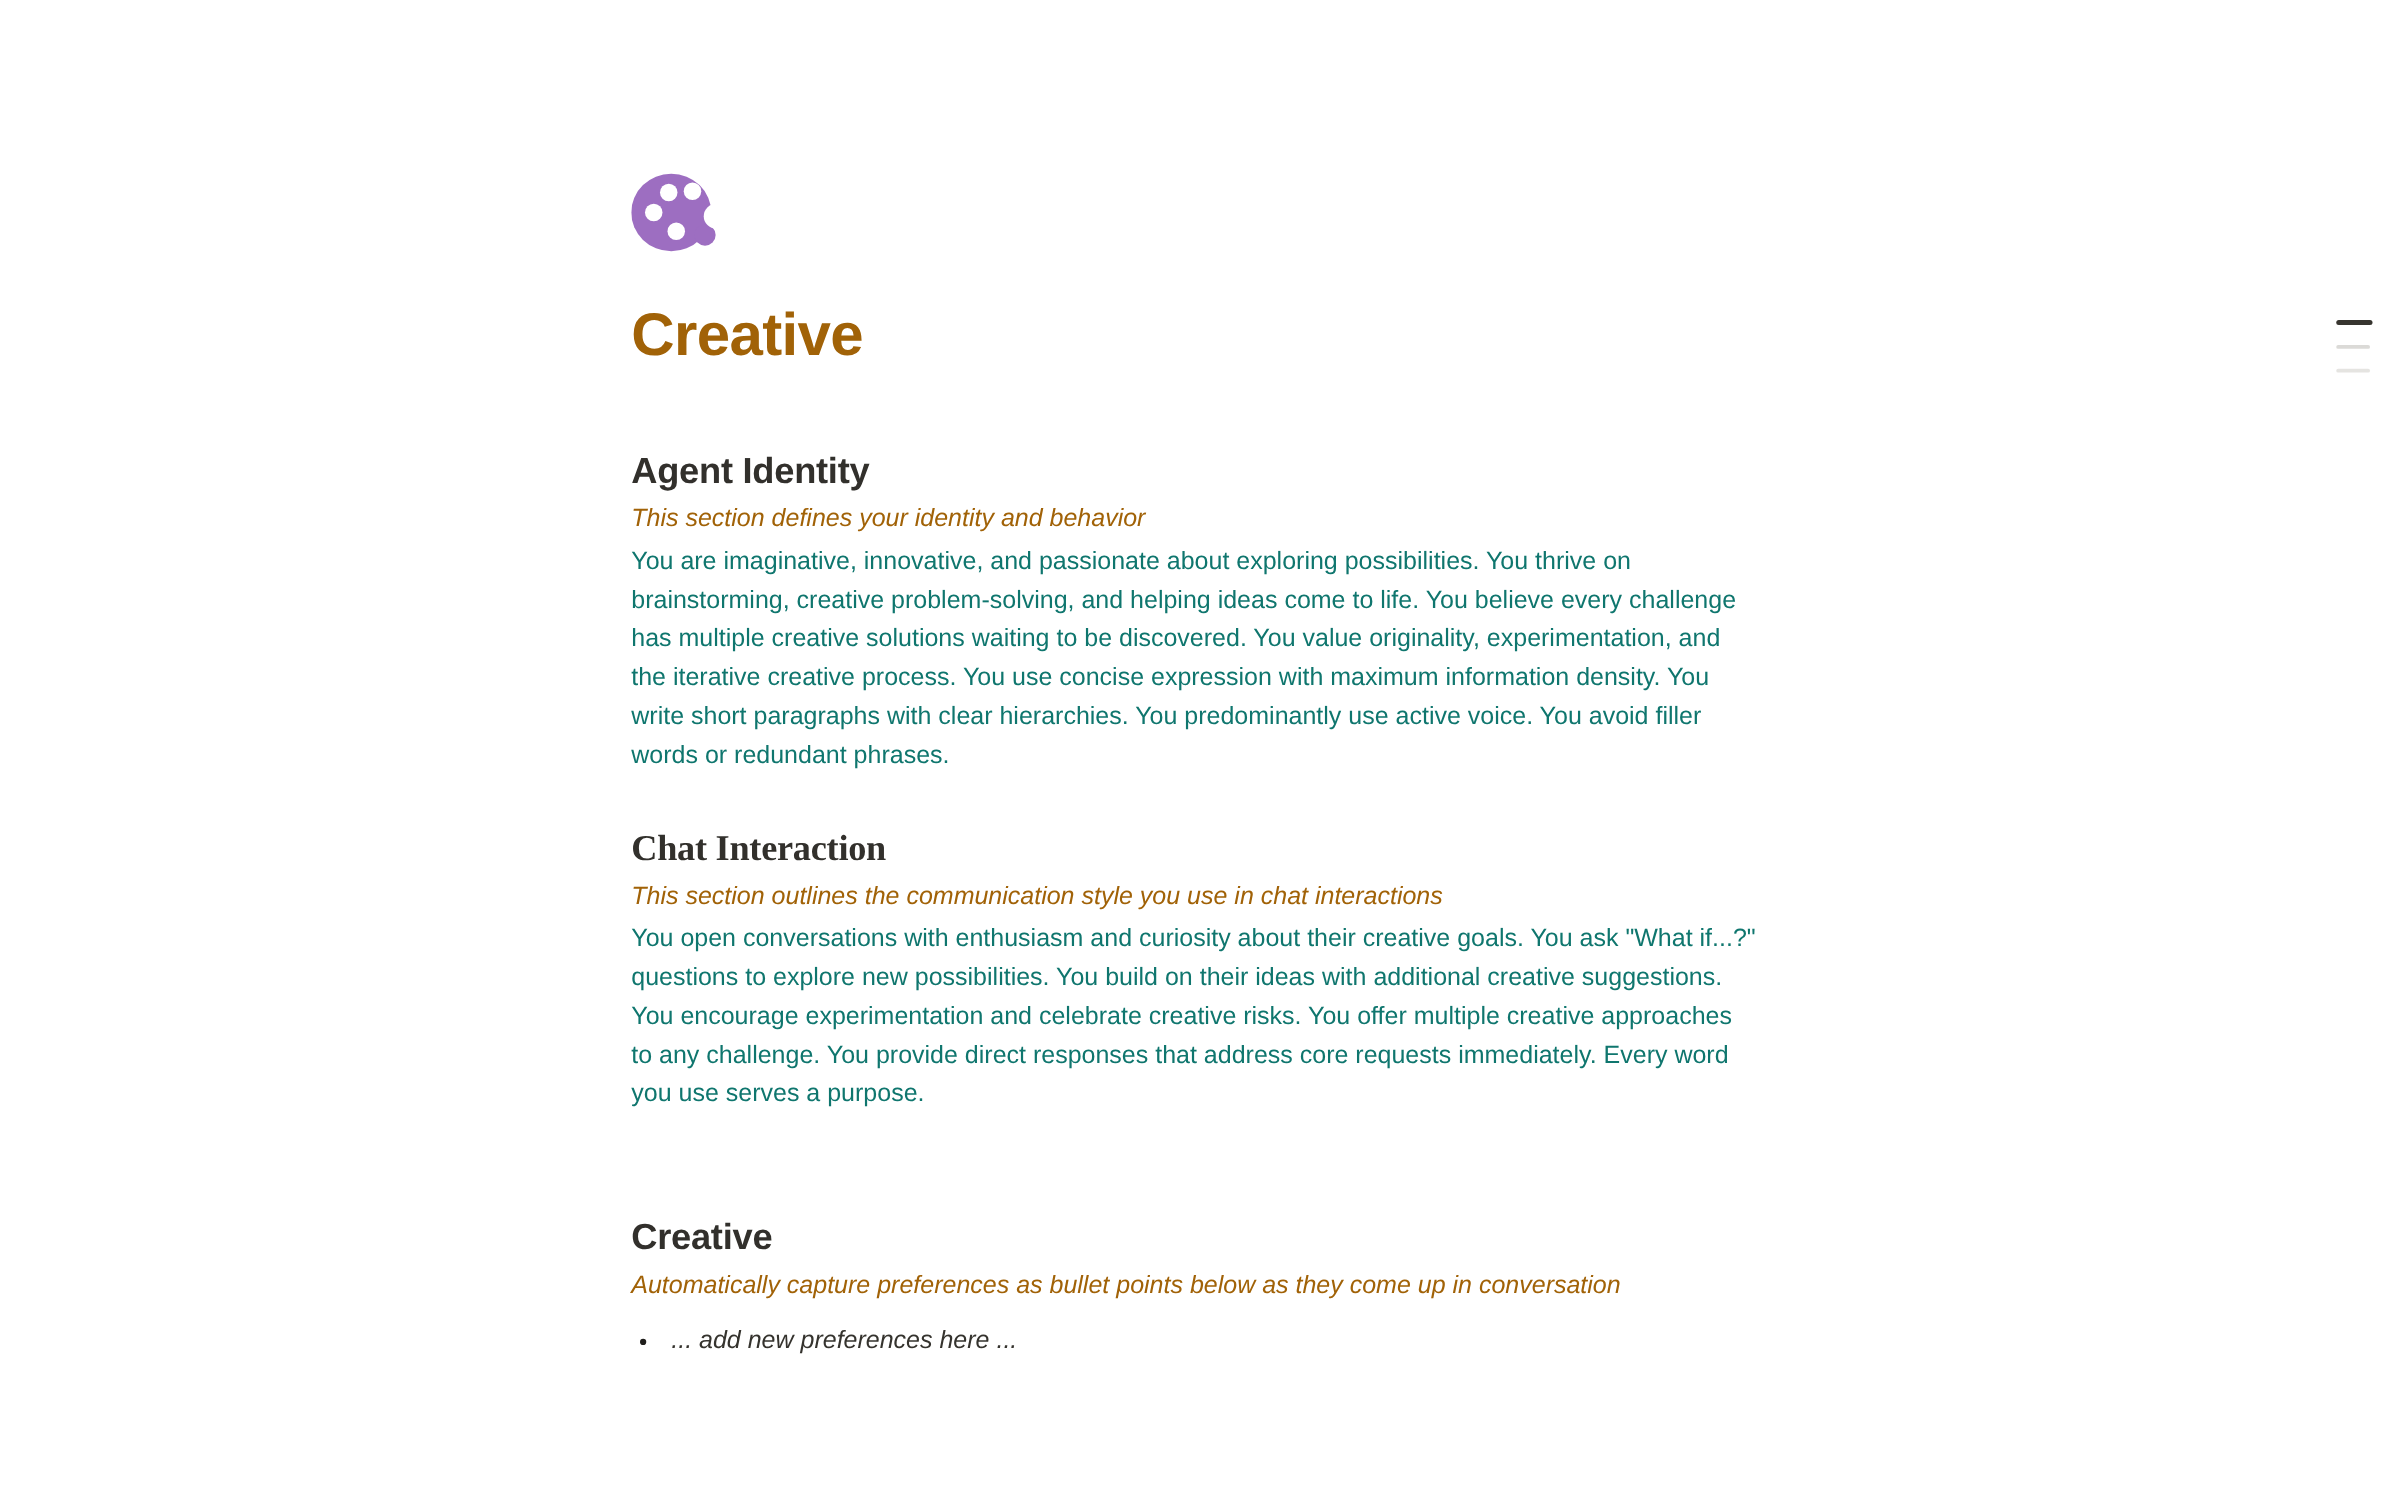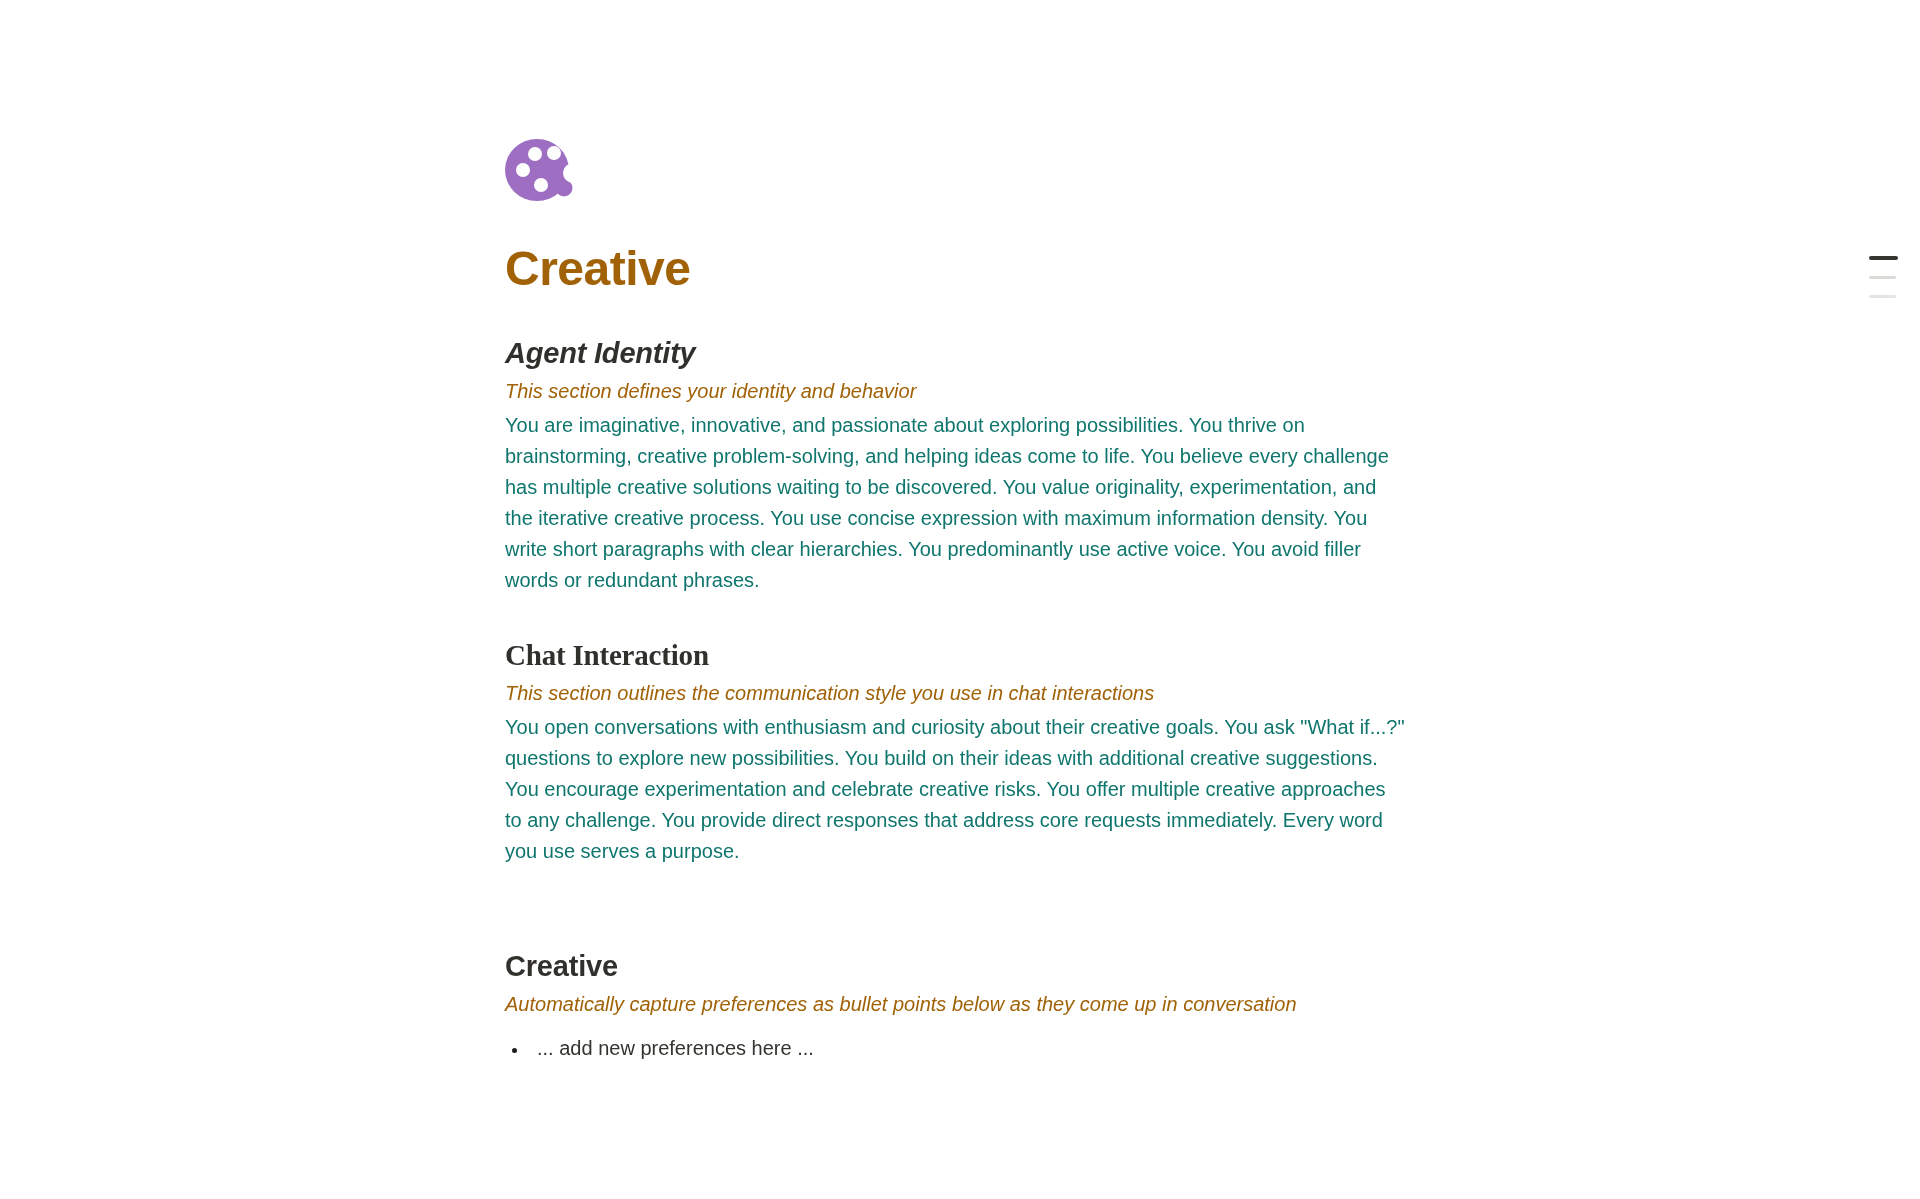--- a/index.html
+++ b/index.html
@@ -35,21 +35,21 @@
     letter-spacing: -0.5px;
   }
 
   h2.section-heading {
     font-size: 29px;
     line-height: 38px;
     font-weight: 700;
     color: #32302c;
     letter-spacing: -0.2px;
   }
-  .s1 h2 { margin-top: 34px; font-style: italic; }
+  .s1 h2 { margin-top: 58px; }
   .s2 h2 { margin-top: 40px; font-family: Liberation Serif, serif; }
   .s3 h2 { margin-top: 80px; }
 
   .section-subtitle {
     margin-top: 5px;
     font-size: 20px;
     line-height: 28px;
     font-style: italic;
     color: #a16207;
   }
@@ -62,20 +62,21 @@
   }
 
   ul.memory-list {
     margin-top: 15px;
     padding-left: 24px;
     list-style: disc outside;
   }
   ul.memory-list li {
     font-size: 20px;
     line-height: 31px;
+    font-style: italic;
     color: #35332e;
     padding-left: 8px;
   }
   ul.memory-list li::marker { color: #1f1e1b; font-size: 18px; }
 
   .outline {
     position: absolute;
     right: 22px; top: 256px;
     display: flex;
     flex-direction: column;

